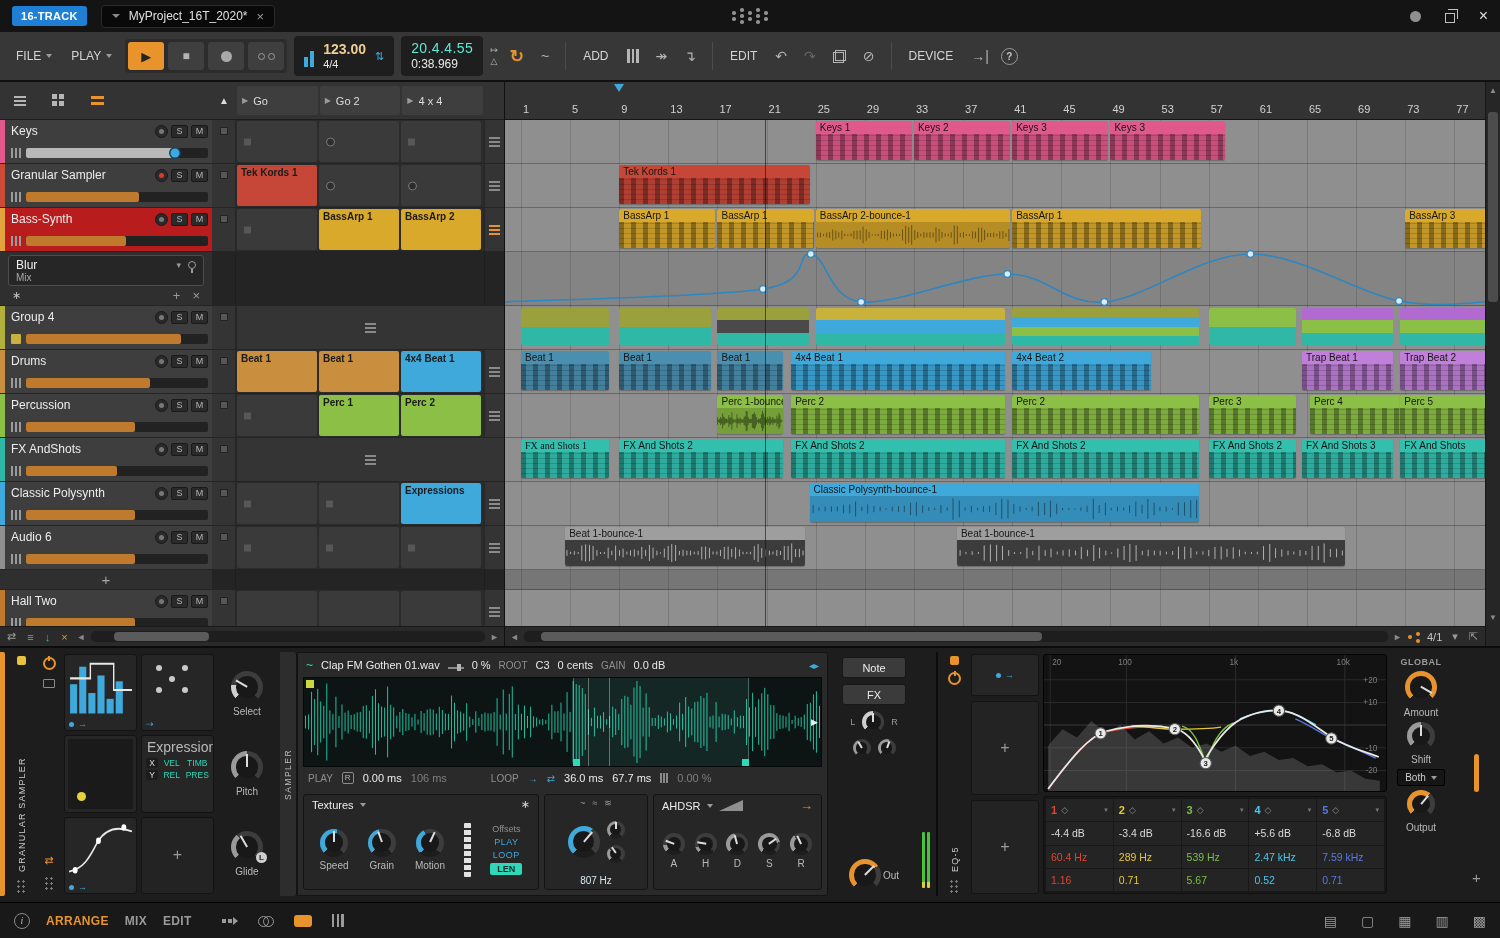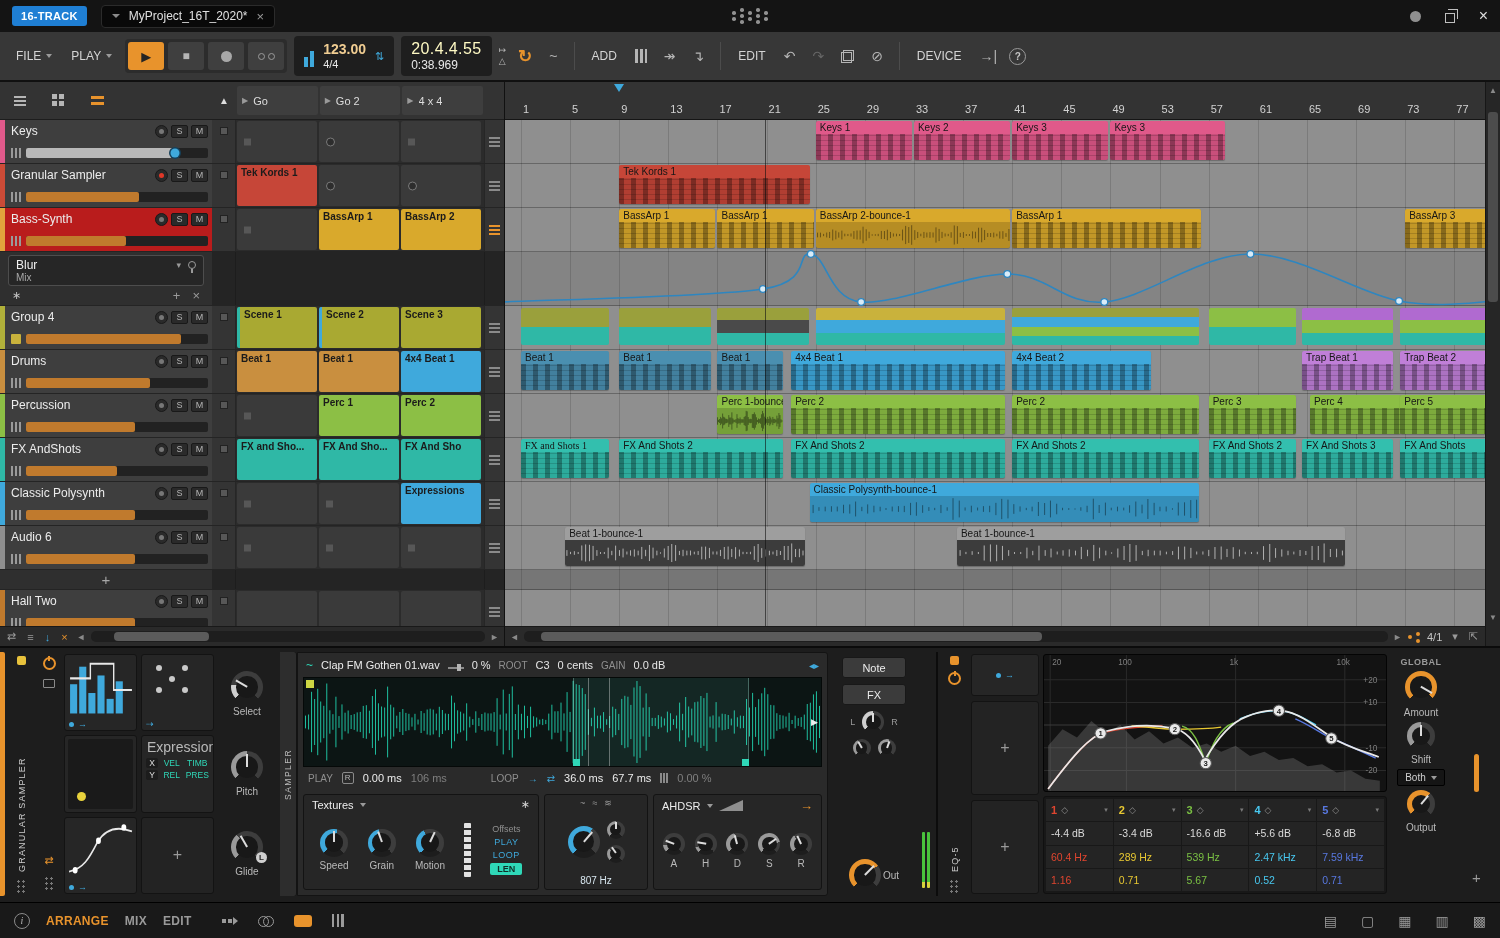--- a/index.html
+++ b/index.html
@@ -28,21 +28,21 @@
 .tr.play{background:#e8932c;color:#242424;font-size:13px}
 .tr .recdot{width:11px;height:11px;border-radius:50%;background:#a8a8a8}
 .tr .odot{width:7px;height:7px;border-radius:50%;border:1.5px solid #9a9a9a}
 .disp{background:#1e1e1e;border-radius:4px;display:flex;align-items:center;gap:9px;padding:4px 10px;height:40px}
 .disp-col{display:flex;flex-direction:column;line-height:1.2;align-items:flex-start}
 .metrobars{display:flex;gap:2px;align-items:flex-end;height:22px}
 .metrobars i{display:block;width:4px;background:#3fa9dc}
 .tempo{color:#f0cd92;font-size:14px;font-weight:bold}
 .tsig{color:#e8e8e8;font-size:11px}
 .nudge{color:#3fa9dc;font-size:11px}
-.pbars{color:#fef9c3;font-size:16px;letter-spacing:.4px}
+.pbars{color:#5eead4;font-size:14px;letter-spacing:.4px}
 .ptime{color:#e8e8e8;font-size:12px}
 .ticon{color:#b5b5b5;font-size:14px;padding:2px 5px;display:flex;align-items:center;justify-content:center}
 .ticon.dim{color:#666}
 .ticon.loop{color:#e8932c;font-size:17px;font-weight:bold}
 .punchgrp{display:flex;flex-direction:column;gap:2px;align-items:center;font-size:9px;color:#b5b5b5;line-height:1}
 .sep{width:1px;height:28px;background:#4c4c4c;margin:0 4px}
 .qmark{width:17px;height:17px;border:1.5px solid #9a9a9a;border-radius:50%;font-size:10px;display:flex;align-items:center;justify-content:center;color:#c5c5c5;font-weight:bold}
 .copyic{position:relative;width:13px;height:13px}
 .copyic::before{content:"";position:absolute;left:0;bottom:0;width:9px;height:9px;border:1.5px solid #b5b5b5}
 .copyic::after{content:"";position:absolute;right:0;top:0;width:9px;height:9px;border:1.5px solid #b5b5b5}
@@ -533,31 +533,20 @@
                   <span class="ticonbars folder"></span>
                   <div class="tslider">
                     <div class="tfill" style="width: 85%; background: rgb(192, 122, 45);"></div>
                   </div>
                 </div>
               </div>
             </div>
             <div class="tstop">
               <span class="stopbtn"></span>
             </div>
-            <div class="tslots">
-              <div class="slot filled" style="background: rgb(169, 169, 50); border-left: 3px solid rgb(47, 184, 166);">
-                <span class="slotname">Scene 1</span>
-              </div>
-              <div class="slot filled" style="background: rgb(169, 169, 50); border-left: 3px solid rgb(63, 169, 220);">
-                <span class="slotname">Scene 2</span>
-              </div>
-              <div class="slot filled" style="background: rgb(169, 169, 50);">
-                <span class="slotname">Scene 3</span>
-              </div>
-            </div>
             <div class="topt">
               <span class="hamb"></span>
             </div>
           </div>
           <div class="trow" style="height: 44px;">
             <div class="thead">
               <div class="tcolor" style="background: rgb(201, 143, 63);"></div>
               <div class="tmain">
                 <div class="tnamerow">
                   <span class="tname">Drums</span>
@@ -646,31 +635,20 @@
                 <div class="tsliderrow">
                   <span class="ticonbars"></span>
                   <div class="tslider">
                     <div class="tfill" style="width: 50%; background: rgb(192, 122, 45);"></div>
                   </div>
                 </div>
               </div>
             </div>
             <div class="tstop">
               <span class="stopbtn"></span>
-            </div>
-            <div class="tslots">
-              <div class="slot filled" style="background: rgb(47, 184, 166);">
-                <span class="slotname">FX and Sho...</span>
-              </div>
-              <div class="slot filled" style="background: rgb(47, 184, 166);">
-                <span class="slotname">FX And Sho...</span>
-              </div>
-              <div class="slot filled" style="background: rgb(47, 184, 166);">
-                <span class="slotname">FX And Sho</span>
-              </div>
             </div>
             <div class="topt">
               <span class="hamb"></span>
             </div>
           </div>
           <div class="trow" style="height: 44px;">
             <div class="thead">
               <div class="tcolor" style="background: rgb(63, 169, 220);"></div>
               <div class="tmain">
                 <div class="tnamerow">

